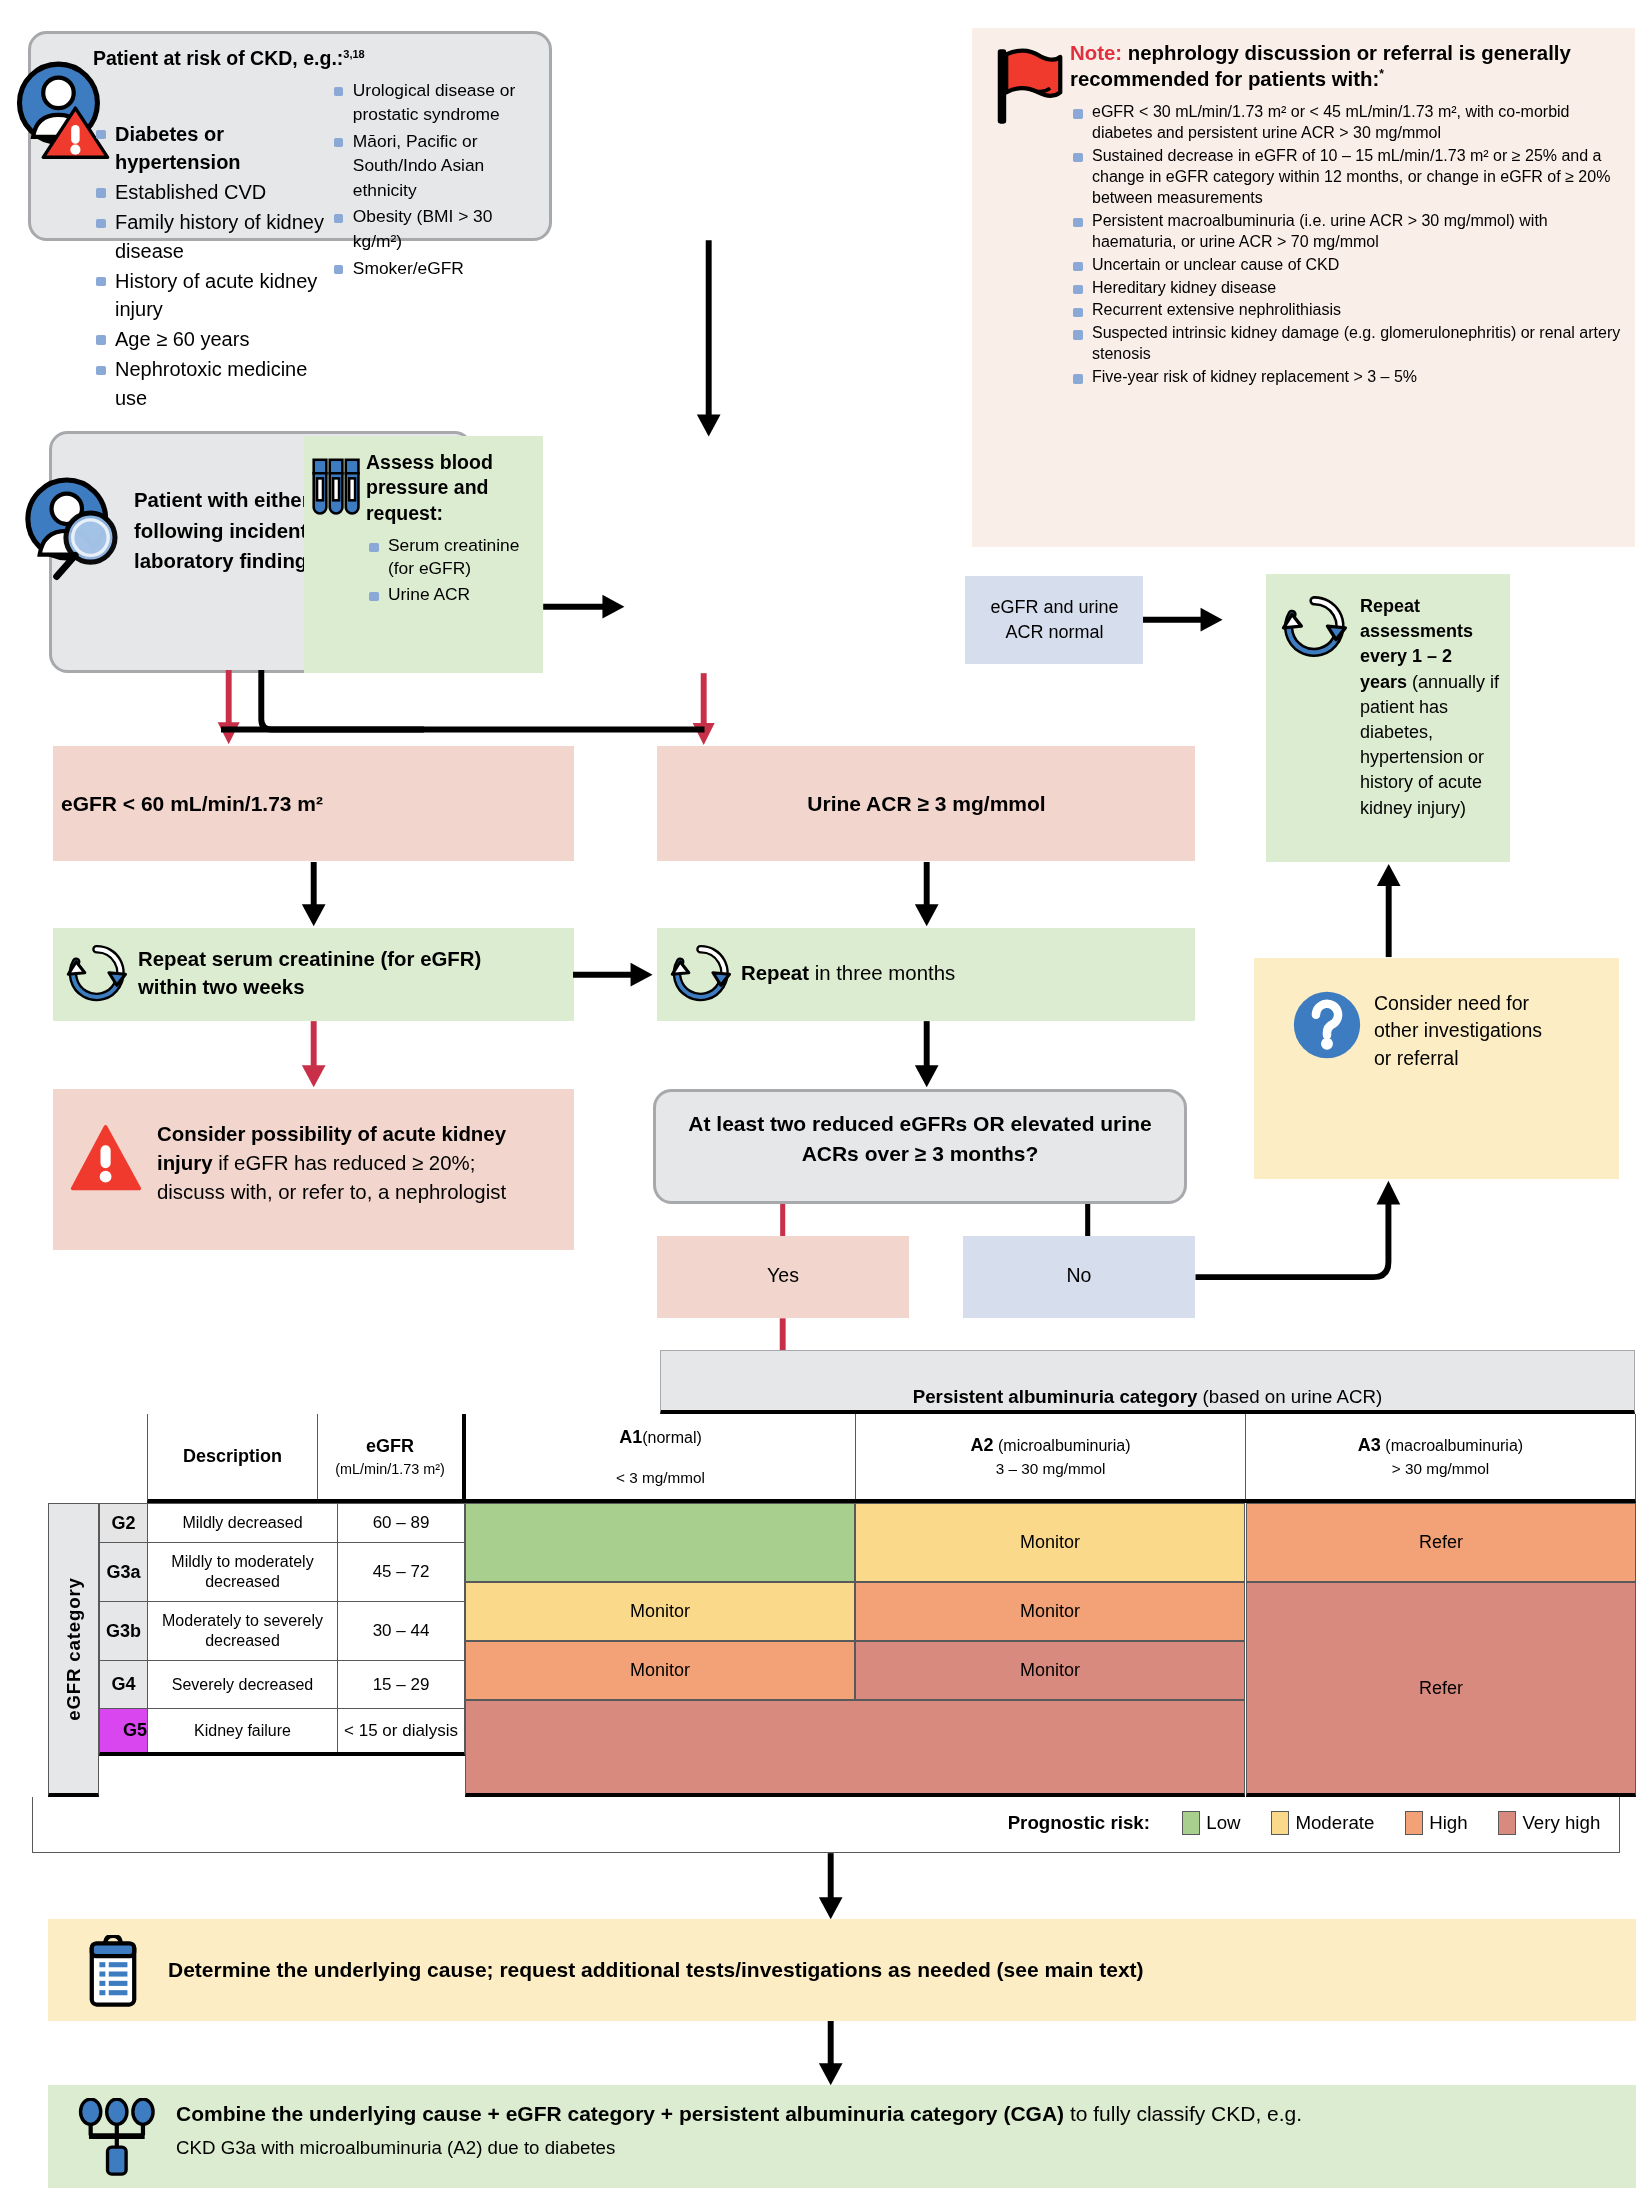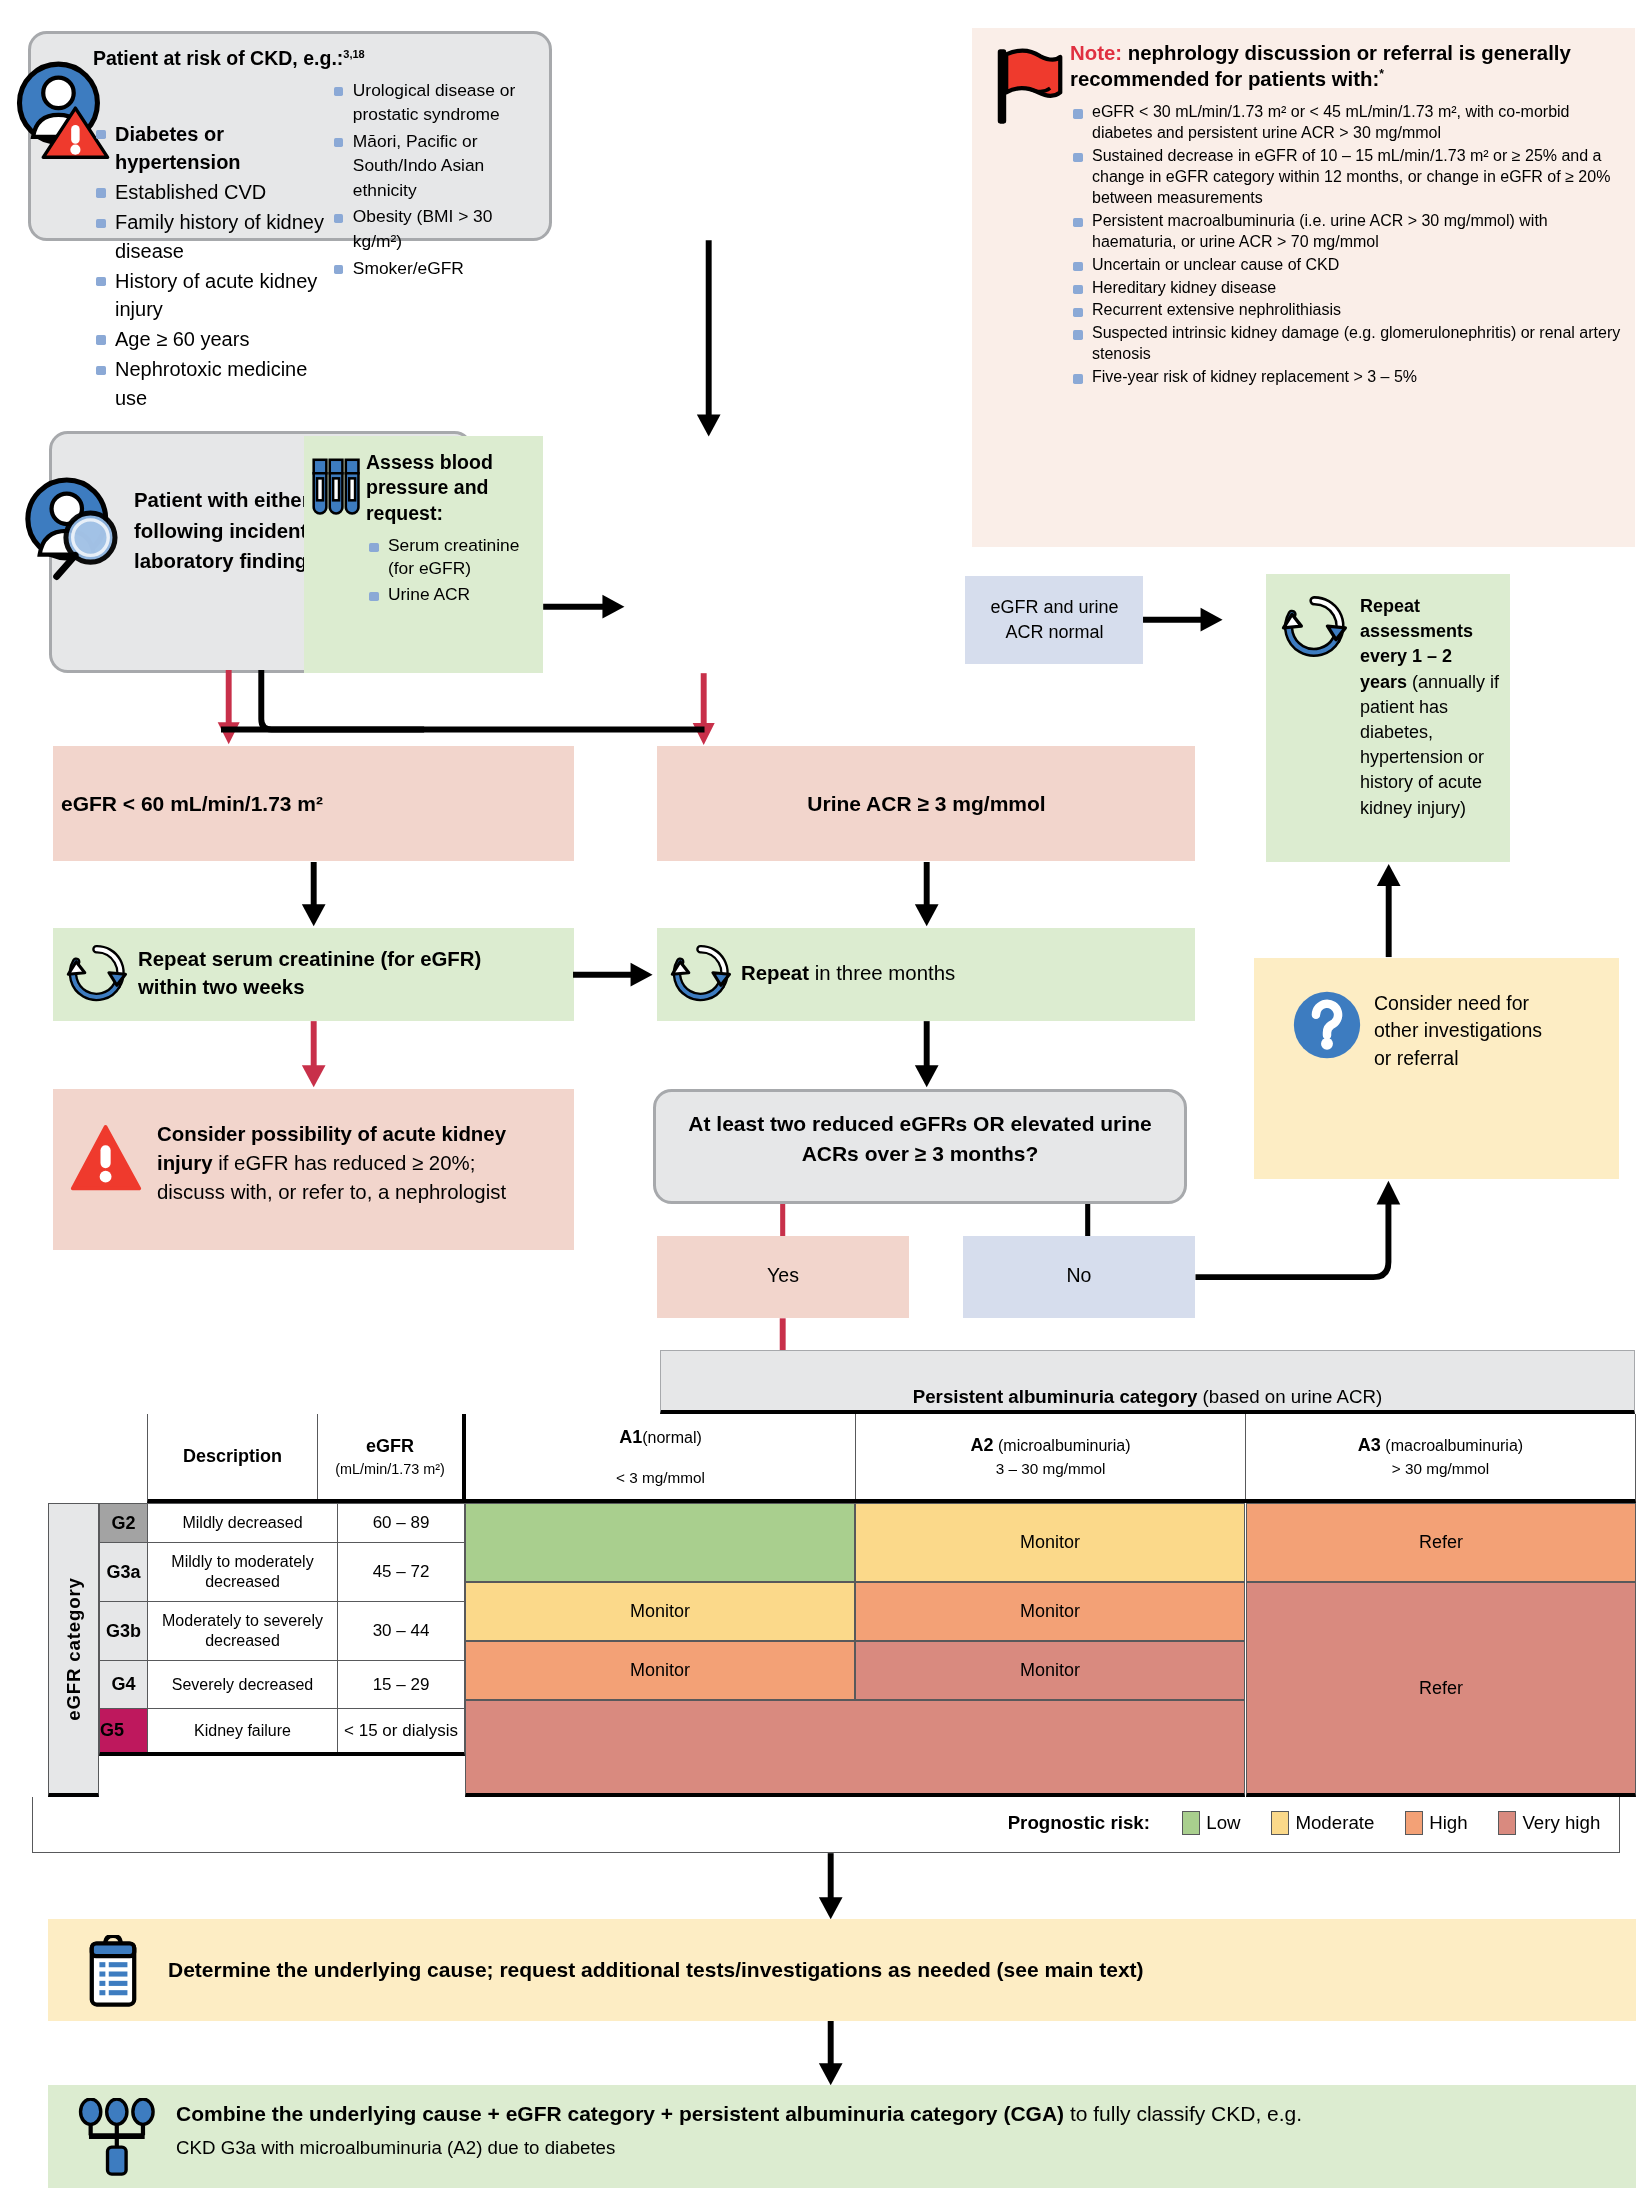--- a/index.html
+++ b/index.html
@@ -357,21 +357,21 @@
   </div>
 
   <div class="abs" style="left:0px; top:153px; width:51px; height:294px; background:#e6e7e8; border:0.8px solid #58595b; border-bottom:4.2px solid #000; display:flex; align-items:center; justify-content:center;">
     <span class="ttl" style="transform:rotate(-90deg); white-space:nowrap; font-size:18.7px; letter-spacing:0.8px;">eGFR category</span>
   </div>
 
   <div class="abs" style="left:51px; top:153px; width:366px; height:294px;">
 
 
     <div style="display:flex; height:39px; border:0.8px solid #58595b; border-bottom:none;">
-      <div style="width:48px; background:#a3a3a3; border-right:0.8px solid #58595b; display:flex; align-items:center; justify-content:center;">
+      <div style="width:48px; background:#e5e5e5; border-right:0.8px solid #58595b; display:flex; align-items:center; justify-content:center;">
           <span class="ttl" style="font-size:18px;">G2</span>
         </div>
       <div style="flex:1; border-right:0.8px solid #58595b; display:flex; align-items:center; justify-content:center; text-align:center; font-size:16px;">Mildly decreased</div>
       <div style="width:126px; display:flex; align-items:center; justify-content:center; font-size:17px;">60 – 89</div>
     </div>
 
     <div style="display:flex; height:59px; border:0.8px solid #58595b; border-bottom:none;">
       <div style="width:48px; background:#e6e7e8; border-right:0.8px solid #58595b; display:flex; align-items:center; justify-content:center;">
           <span class="ttl" style="font-size:18px;">G3a</span>
         </div>
@@ -389,21 +389,21 @@
 
     <div style="display:flex; height:48px; border:0.8px solid #58595b; border-bottom:none;">
       <div style="width:48px; background:#e6e7e8; border-right:0.8px solid #58595b; display:flex; align-items:center; justify-content:center;">
           <span class="ttl" style="font-size:18px;">G4</span>
         </div>
       <div style="flex:1; border-right:0.8px solid #58595b; display:flex; align-items:center; justify-content:center; text-align:center; font-size:16px;">Severely decreased</div>
       <div style="width:126px; display:flex; align-items:center; justify-content:center; font-size:17px;">15 – 29</div>
     </div>
 
     <div style="display:flex; height:48px; border:0.8px solid #58595b; border-bottom:4.2px solid #000;">
-      <div style="width:48px; background:#be185d; border-right:0.8px solid #58595b; display:flex; align-items:center; justify-content:flex-start;">
+      <div style="width:48px; background:#d946ef; border-right:0.8px solid #58595b; display:flex; align-items:center; justify-content:flex-end;">
           <span class="ttl" style="font-size:18px;">G5</span>
         </div>
       <div style="flex:1; border-right:0.8px solid #58595b; display:flex; align-items:center; justify-content:center; text-align:center; font-size:16px;">Kidney failure</div>
       <div style="width:126px; display:flex; align-items:center; justify-content:center; font-size:17px;">&lt; 15 or dialysis</div>
     </div>
   </div>
 
   <div class="abs lowc" style="left:417px; top:153px; width:390px; height:79px; border:0.8px solid #58595b;"></div>
 
   <div class="abs modc" style="left:807px; top:153px; width:390px; height:79px; border:0.8px solid #58595b; display:flex; align-items:center; justify-content:center;">

